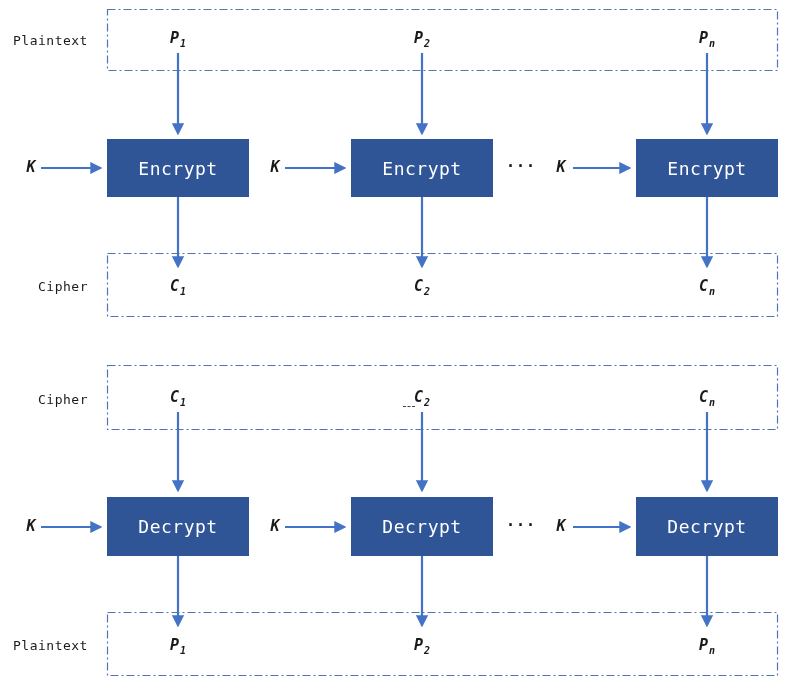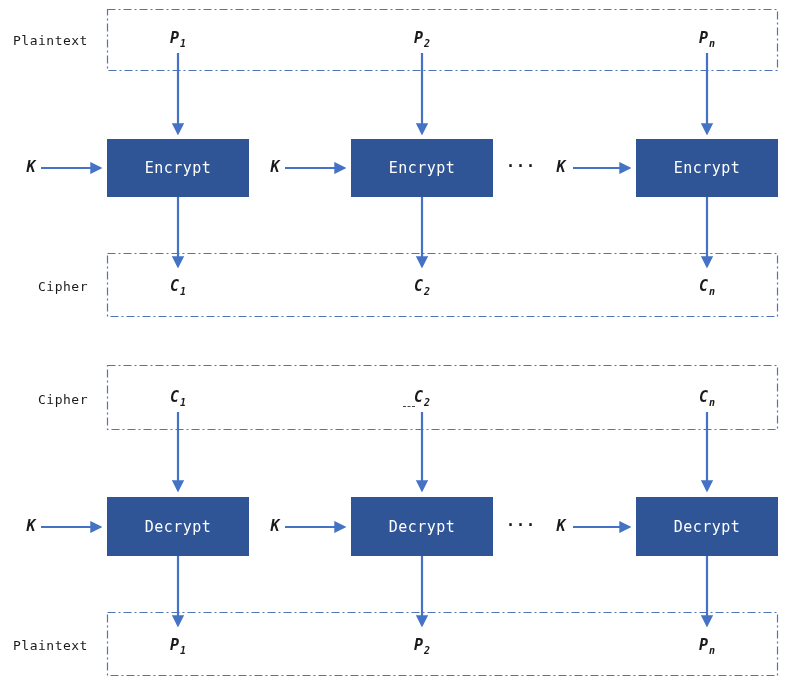--- a/index.html
+++ b/index.html
@@ -67,21 +67,21 @@
   .opbox {
     position: absolute;
     width: 142px;
     background: #2f5597;
     display: flex;
     align-items: center;
     justify-content: center;
   }
   .opbox span {
     color: #ffffff;
-    font-size: 15px;
+    font-size: 18px;
     letter-spacing: 0.5px;
   }
   .squiggle {
     position: absolute;
     height: 0;
     border-top: 1.5px dashed #444444;
   }
 </style>
 </head>
 <body>

